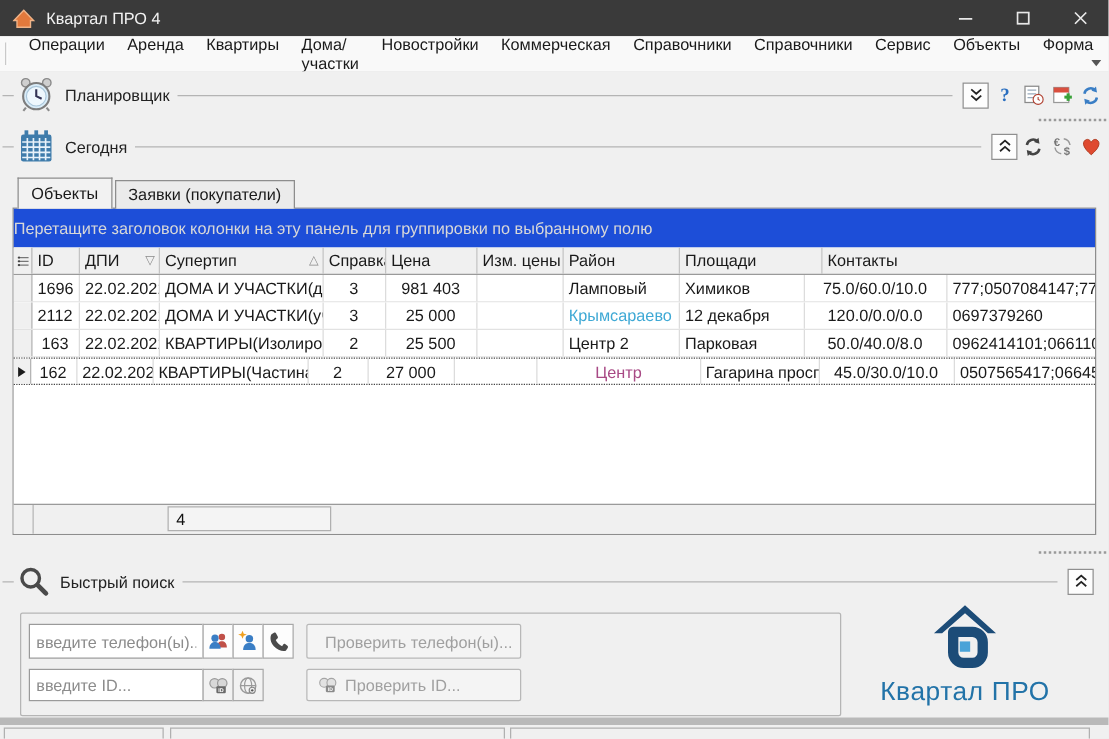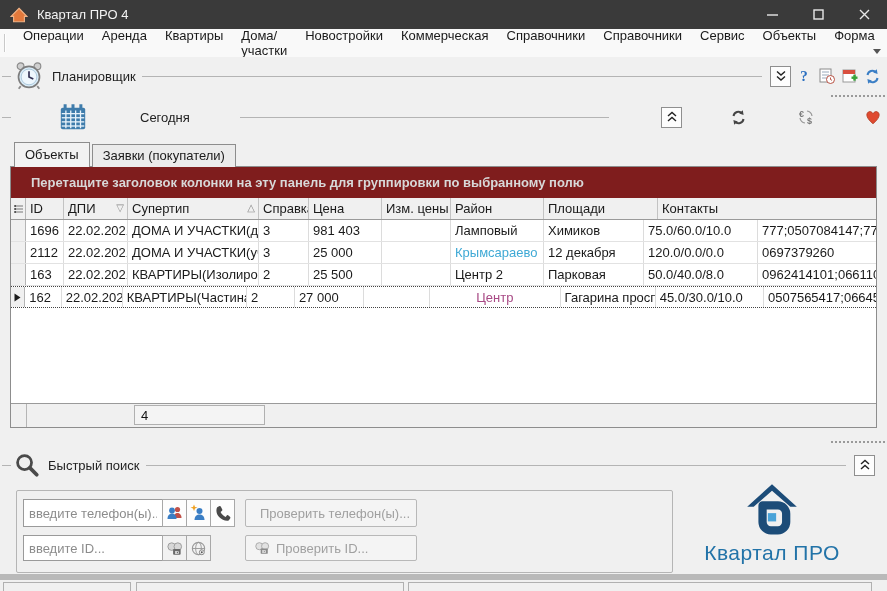--- a/index.html
+++ b/index.html
@@ -31,29 +31,29 @@
   .grip-dots{position:absolute;right:2px;width:54px;border-top:2px dotted #9a9a9a;height:0;}
 
   
   .tabbar{position:absolute;left:14px;top:141px;height:26px;display:flex;align-items:flex-end;z-index:3;}
   .tab{font-size:13px;color:#1a1a1a;background:#efefef;border:1px solid #8d8d8d;border-bottom:none;padding:4px 10px 4px 10px;cursor:default;}
   .tab.active{background:#f2f2f2;position:relative;z-index:4;padding-bottom:5px;}
   .tab.inactive{background:#ebebeb;margin-left:2px;padding-top:3px;}
 
   
   .grid-area{position:absolute;left:10px;top:166px;width:865px;height:260px;border:1px solid #8d8d8d;background:#ffffff;z-index:2;}
-  .groupbar{height:31px;background:#7f1d1d;color:#d8d8d8;font-size:13px;line-height:31px;padding-left:20px;white-space:nowrap;overflow:hidden;font-weight:bold;}
+  .groupbar{height:31px;background:#1d4ed8;color:#d8d8d8;font-size:13px;line-height:31px;padding-left:0;white-space:nowrap;overflow:hidden;}
   .hdr-row{display:flex;height:22px;background:#f0f0f0;border-bottom:1px solid #9a9a9a;box-sizing:border-box;}
   .hcell{box-sizing:border-box;border-right:1px solid #c3c3c3;font-size:13px;color:#1a1a1a;padding:3px 3px 0 4px;white-space:nowrap;overflow:hidden;position:relative;}
   .hcell .sortg{position:absolute;right:3px;top:4px;font-size:10px;color:#8a8a8a;}
   .drow{display:flex;height:22px;box-sizing:border-box;border-bottom:1px solid #e2e2e2;background:#fff;}
   .drow.selected{border-top:1px dotted #444;border-bottom:1px dotted #444;height:22px;}
   .dcell{box-sizing:border-box;border-right:1px solid #dcdcdc;font-size:13px;color:#1a1a1a;padding:3px 4px 0 4px;white-space:nowrap;overflow:hidden;}
   .marker{background:#f0f0f0;border-right:1px solid #b5b5b5;display:flex;align-items:center;justify-content:center;padding:0;}
-  .num{text-align:left;padding-right:5px;}
+  .num{text-align:center;padding-right:5px;}
   .c0{width:15px;} .c1{width:38px;} .c2{width:64px;} .c3{width:131px;} .c4{width:50px;}
   .c5{width:73px;} .c6{width:69px;} .c7{width:93px;} .c8{width:100px;} .c9{width:114px;} .c10{width:118px;border-right:none;}
   .grid-filler{height:95px;background:#fff;}
   .grid-footer{position:absolute;left:0;bottom:0;width:865px;height:24px;background:#f0f0f0;border-top:1px solid #9a9a9a;box-sizing:border-box;}
   .gf-marker{position:absolute;left:0;top:0;width:15px;height:23px;border-right:1px solid #b5b5b5;background:#f0f0f0;}
   .gf-count{position:absolute;left:123px;top:1px;width:131px;height:20px;border:1px solid #b0b0b0;background:#f4f4f4;font-size:13px;color:#111;padding:2px 0 0 6px;box-sizing:border-box;}
 
   
   .qs-box{position:absolute;left:16px;top:490px;width:657px;height:83px;border:1px solid #b5b5b5;border-radius:2px;background:#f0f0f0;box-sizing:border-box;}
   .qs-row{position:absolute;left:6px;display:flex;align-items:stretch;}
@@ -170,21 +170,21 @@
         <svg width="17" height="17" viewBox="0 0 17 17">
           <path d="M3.5 7 A5 5 0 0 1 12 4.2" stroke="#3a7ec5" stroke-width="2" fill="none"></path>
           <polygon points="12.8,1.2 13.6,6 9.2,4.6" fill="#3a7ec5"></polygon>
           <path d="M13.5 10 A5 5 0 0 1 5 12.8" stroke="#3a7ec5" stroke-width="2" fill="none"></path>
           <polygon points="4.2,15.8 3.4,11 7.8,12.4" fill="#3a7ec5"></polygon>
         </svg>
       </button>
   </div>
   <div class="grip-dots" style="top:95px;"></div>
 
-  <div class="panel-hdr" style="top:98px;height:38px;gap:44px;">
+  <div class="panel-hdr" style="top:98px;height:38px;">
     <div class="rule-s" style="margin-left:2px;"></div>
     <svg width="30" height="30" viewBox="0 0 16 16">
       <rect x="1.5" y="3" width="13" height="11.5" rx="1" fill="#3f7cab"></rect>
       <rect x="3" y="1.2" width="1.6" height="2.6" fill="#3f7cab"></rect>
       <rect x="7.2" y="1.2" width="1.6" height="2.6" fill="#3f7cab"></rect>
       <rect x="11.4" y="1.2" width="1.6" height="2.6" fill="#3f7cab"></rect>
       <g stroke="#e8f2fa" stroke-width="0.7">
         <line x1="2" y1="6.2" x2="14" y2="6.2"></line>
           <line x1="2" y1="8.4" x2="14" y2="8.4"></line>
           <line x1="2" y1="10.6" x2="14" y2="10.6"></line>

